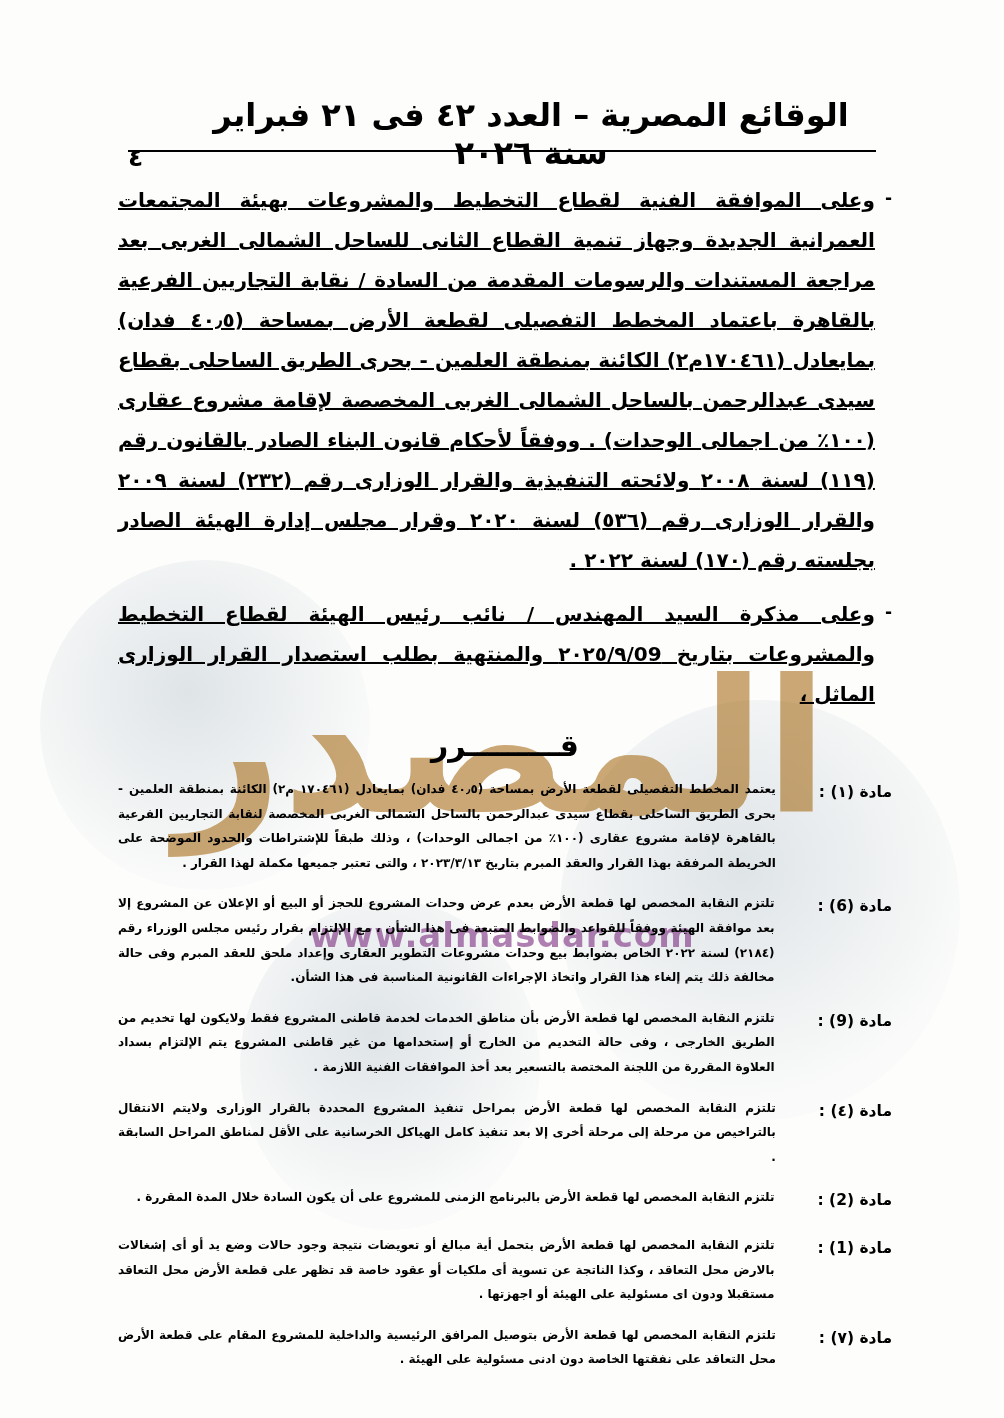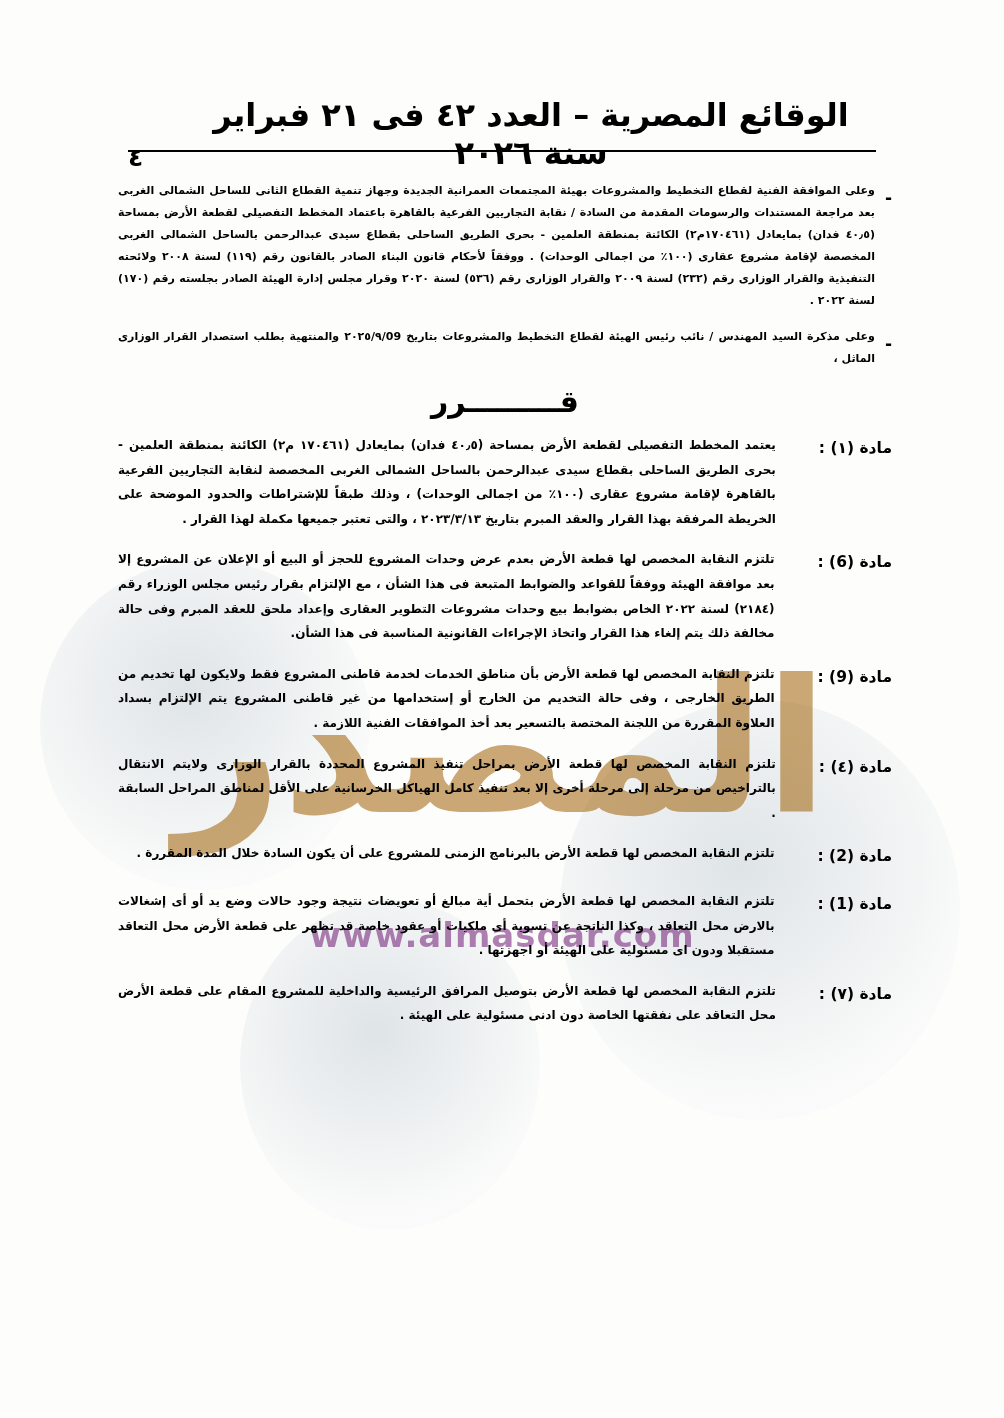--- a/index.html
+++ b/index.html
@@ -110,25 +110,26 @@
     align-items: flex-start;
   }
   .bullet-dash {
     font-size: 17px;
     font-weight: bold;
     line-height: 1.9;
     padding-top: 2px;
   }
   .bullet-text {
     flex: 1;
-    font-size: 11px;
+    font-size: 20px;
     line-height: 2.0;
     text-align: justify;
     font-weight: bold;
     font-family: "DejaVu Sans", sans-serif;
+    text-decoration: underline;
   }
   .bullet-text.indented-last {
     text-align: justify;
   }
 
   .decree-title {
     text-align: center;
     font-size: 30px;
     font-weight: bold;
     letter-spacing: 2px;

